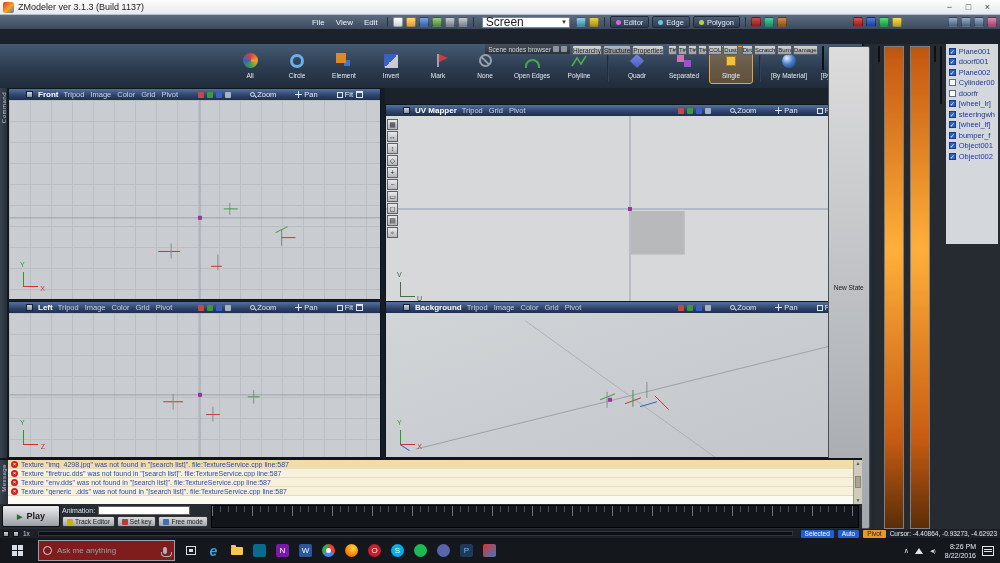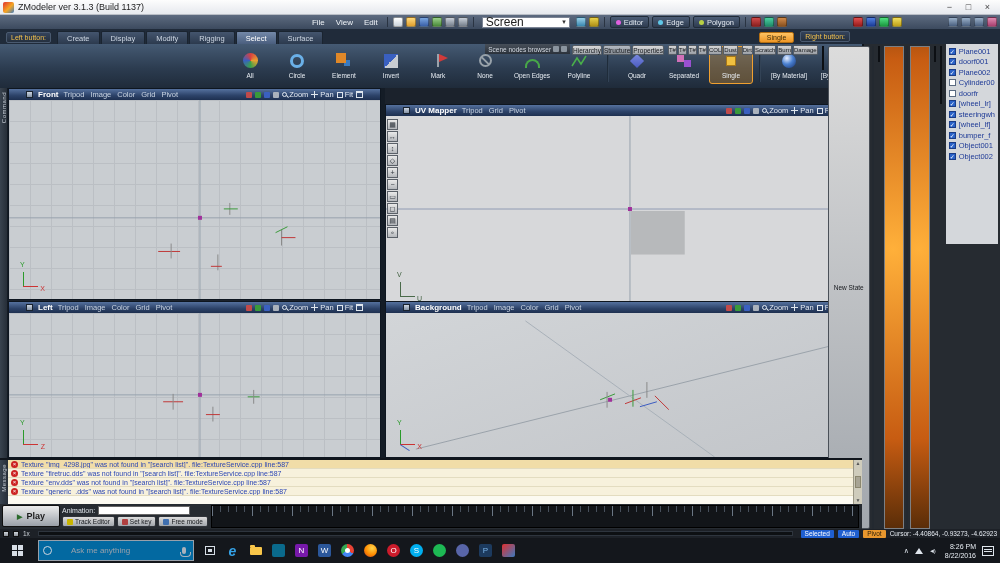--- a/index.html
+++ b/index.html
@@ -54,21 +54,21 @@
 
   
   .vp{position:absolute;border:1px solid #0e1620;background:#c9cdd1;overflow:hidden;}
   .vp-header{height:11px;background:linear-gradient(#55719e,#2c4268 60%,#1e3050);display:flex;align-items:center;gap:5px;padding:0 17px;font-size:7.5px;color:#dfe6f0;}
   .vp-hicon{width:7px;height:7px;background:linear-gradient(#cdd6e2,#8593a5);border:1px solid #1a2430;}
   .vp-title{font-weight:bold;font-size:8px;color:#fff;}
   .vp-menu{display:flex;gap:6px;}
   .vp-menu-item{color:#c9d4e2;}
   .vp-right{margin-left:auto;display:flex;align-items:center;gap:3px;}
   .mini-ico{width:6px;height:6px;border-radius:1px;display:inline-block;}
-  .vp-ctl{display:flex;align-items:center;gap:2px;color:#e4eaf2;}
+  .vp-ctl{display:flex;align-items:center;gap:2px;color:#e4eaf2;margin-left:16px;}
   .ico-mag{width:5px;height:5px;border:1px solid #dfe6ee;border-radius:50%;position:relative;display:inline-block;}
   .ico-mag::after{content:"";position:absolute;width:3px;height:1px;background:#dfe6ee;transform:rotate(45deg);right:-3px;bottom:-1px;}
   .ico-pan{width:7px;height:7px;position:relative;display:inline-block;}
   .ico-pan::before{content:"";position:absolute;left:3px;top:0;width:1px;height:7px;background:#dfe6ee;}
   .ico-pan::after{content:"";position:absolute;left:0;top:3px;width:7px;height:1px;background:#dfe6ee;}
   .ico-fit{width:6px;height:6px;border:1px solid #dfe6ee;display:inline-block;}
   .ico-maxvp{width:7px;height:7px;border:1px solid #dfe6ee;border-top-width:2px;display:inline-block;}
   .vp-body{position:absolute;left:0;top:11px;right:0;bottom:0;}
   .grid-bg{background-color:#c9cdd1;background-image:linear-gradient(#bbbfc4 1px,transparent 1px),linear-gradient(90deg,#bbbfc4 1px,transparent 1px);background-size:21px 21px;}
   .uv-bg{background:#d7d8da;}
@@ -152,21 +152,21 @@
   .ss-track{flex:1;height:5px;margin:0 4px;background:#0d1013;border:1px solid #2e353e;}
   .badge-blue{background:#1f5fd0;color:#fff;font-size:6.5px;padding:0 4px;height:8px;line-height:8px;border-radius:1px;}
   .badge-orange{background:#e8972e;color:#2a1d06;font-size:6.5px;padding:0 4px;height:8px;line-height:8px;border-radius:1px;}
   .cursor-text{color:#e6ebf2;font-size:6.5px;white-space:nowrap;}
 
   
   .taskbar{left:0;top:538px;width:1000px;height:25px;background:#14171c;display:flex;align-items:center;}
   .start-btn{width:34px;height:25px;display:flex;align-items:center;justify-content:center;flex:0 0 auto;}
   .winlogo{display:grid;grid-template-columns:5px 5px;grid-gap:1px;}
   .winlogo i{width:5px;height:5px;background:#d7dee6;display:block;}
-  .tb-search{width:156px;height:21px;margin:0 4px;background:#0369a1;border:1px solid #98a0aa;display:flex;align-items:center;gap:17px;padding:0 4px;flex:0 0 auto;}
+  .tb-search{width:137px;height:21px;margin:0 4px;background:#7f1d1d;border:1px solid #98a0aa;display:flex;align-items:center;gap:3px;padding:0 4px;flex:0 0 auto;}
   .cortana-ring{width:9px;height:9px;border:1.5px solid #cfd6df;border-radius:50%;flex:0 0 auto;}
   .tb-search input{flex:1;min-width:0;background:transparent;border:none;outline:none;color:#c3c9d1;font-size:8px;font-family:inherit;}
   .tb-search input::placeholder{color:#9aa1ab;}
   .mic{width:4px;height:7px;background:#aab2bc;border-radius:2px;position:relative;margin-right:3px;flex:0 0 auto;}
   .mic::after{content:"";position:absolute;left:-2.5px;bottom:-3px;width:9px;height:4px;border:1px solid #aab2bc;border-top:none;border-radius:0 0 4px 4px;}
   .tb-app{width:23px;height:25px;display:flex;align-items:center;justify-content:center;flex:0 0 auto;font-size:11px;}
   .tv-sq{width:10px;height:9px;border:1px solid #d7dee6;position:relative;}
   .tv-sq::after{content:"";position:absolute;left:2px;top:2px;width:4px;height:3px;background:#d7dee6;}
   .appc{width:13px;height:13px;border-radius:50%;display:flex;align-items:center;justify-content:center;font-size:8px;color:#fff;}
   .apps{width:13px;height:13px;border-radius:2px;display:flex;align-items:center;justify-content:center;font-size:8px;color:#fff;}
@@ -239,36 +239,20 @@
     <i class="tb-ico" style="background:linear-gradient(#5080e0,#1c3c98);"></i>
     <i class="tb-ico" style="background:linear-gradient(#50e080,#1c9840);"></i>
     <i class="tb-ico" style="background:linear-gradient(#f0e060,#c0a018);"></i>
     <span style="width:40px;"></span>
     <i class="tb-ico" style="background:linear-gradient(#9ab0c8,#4a6080);"></i>
     <i class="tb-ico" style="background:linear-gradient(#9ab0c8,#4a6080);"></i>
     <i class="tb-ico" style="background:linear-gradient(#9ab0c8,#4a6080);"></i>
     <i class="tb-ico" style="background:linear-gradient(#e08ab0,#a84070);"></i>
   </div>
 
-  <div class="abs ribbonrow">
-    <span class="gold-label">Left button:</span>
-    <span class="rtabs">
-
-    <span class="rtab">Create</span>
-        <span class="rtab">Display</span>
-        <span class="rtab">Modify</span>
-        <span class="rtab">Rigging</span>
-        <span class="rtab on">Select</span>
-        <span class="rtab">Surface</span>
-      </span>
-    <span class="rr-right">
-      <span class="single-chip">Single</span>
-      <span class="gold-label">Right button:</span>
-    </span>
-  </div>
 
   <div class="abs bigbar">
     <div class="bb-btn">
       <span class="bico">
           <span style="width:15px;height:15px;border-radius:50%;background:conic-gradient(#d94040,#e8a030,#3aa04a,#3a60c0,#d94040);"></span>
         </span>
       <span>All</span>
     </div>
     <div class="bb-btn">
       <span class="bico">

